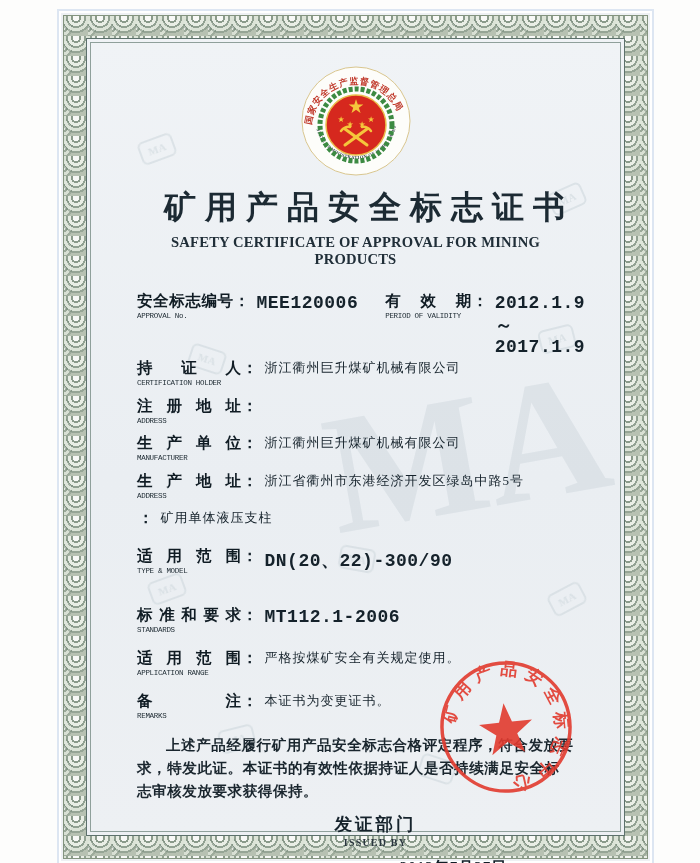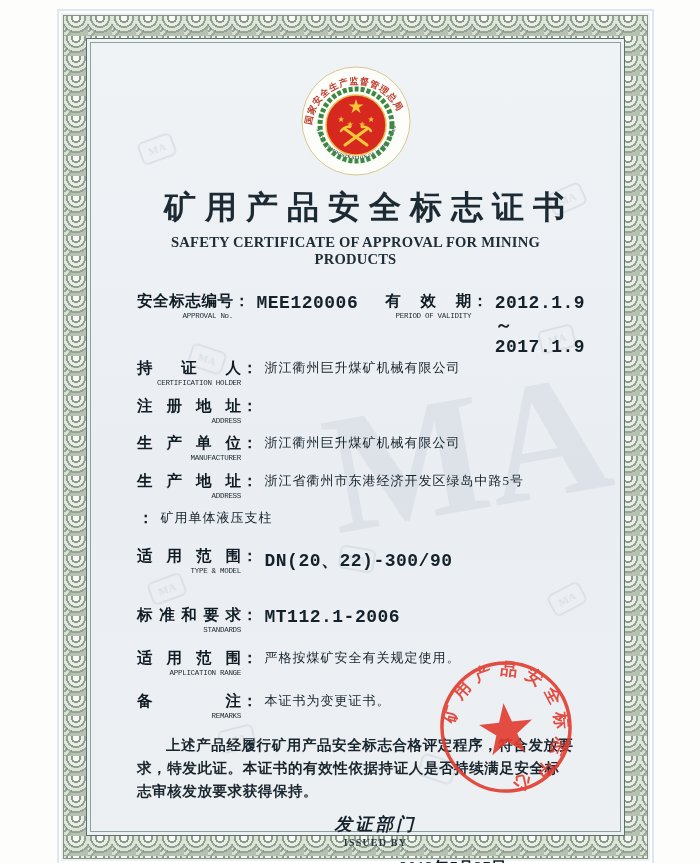--- a/index.html
+++ b/index.html
@@ -36,38 +36,38 @@
               letter-spacing:0.2px; color:#202e38; }
 
   .toprow { margin-top:23px; display:flex; align-items:flex-start; }
   .pair { display:flex; align-items:flex-start; }
   .pair-right { margin-left:27px; }
 
   .flab { flex:none; }
   .lab-cn { display:block; font-weight:bold; font-size:15.5px; color:#101c24;
             text-align:justify; text-align-last:justify; }
   .lab-en { display:block; font-family:"Liberation Mono", monospace; font-size:7.5px;
-            letter-spacing:-0.3px; color:#1b2830; margin-top:0px; white-space:nowrap;text-align:right; }
+            letter-spacing:-0.3px; color:#1b2830; margin-top:0px; white-space:nowrap; }
   .w96 { width:96px; } .w86 { width:86px; } .w104 { width:104px; }
   .fcolon { font-weight:bold; font-size:15.5px; margin:0 7px 0 1px; }
 
   .fval { font-size:13px; font-weight:400; letter-spacing:1px; padding-top:1px; }
   .mono { font-family:"Liberation Mono", monospace; font-weight:bold; font-size:18px;
           letter-spacing:0.5px; padding-top:2px; }
 
   .fields { margin-top:1px; }
   .frow { display:flex; align-items:flex-start; margin-bottom:4.5px; min-height:33px; }
   .gap { height:22px; }
   .frow2 { margin-bottom:9px; min-height:34px; }
 
   .statement { margin-top:3px; font-size:14.5px; font-weight:bold; line-height:1.58;
                text-indent:2em; letter-spacing:0.6px; color:#1a262e; }
 
   .issuer { margin-top:9px; text-align:center; transform:translateX(20px); }
-  .issuer-cn { font-size:17.5px; font-weight:bold; letter-spacing:3px; color:#16232c;font-style:italic; }
+  .issuer-cn { font-size:17.5px; font-weight:bold; letter-spacing:3px; color:#16232c; }
   .issuer-en { font-size:10px; font-weight:bold; letter-spacing:1.2px; color:#2a363e; margin-top:1px; }
 
   .issue-date { margin-top:10px; text-align:center; transform:translateX(98px);
                 font-size:15px; font-weight:bold; letter-spacing:1px; color:#101d26; }
 
   .seal { position:absolute; left:349px; top:618px; z-index:2; opacity:0.9;
           transform:rotate(-6deg); }
 </style>
 </head>
 <body>

